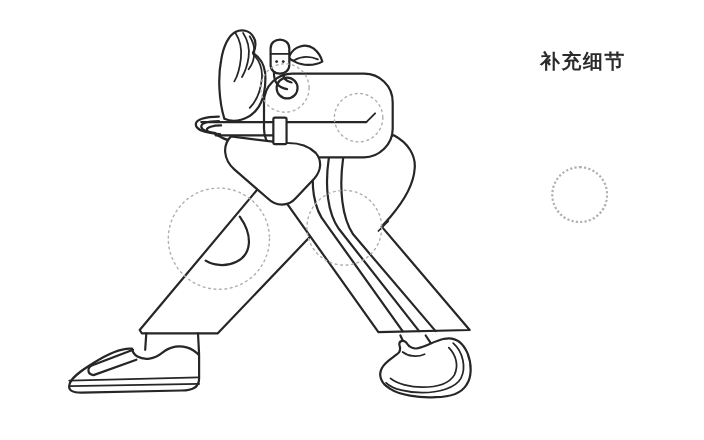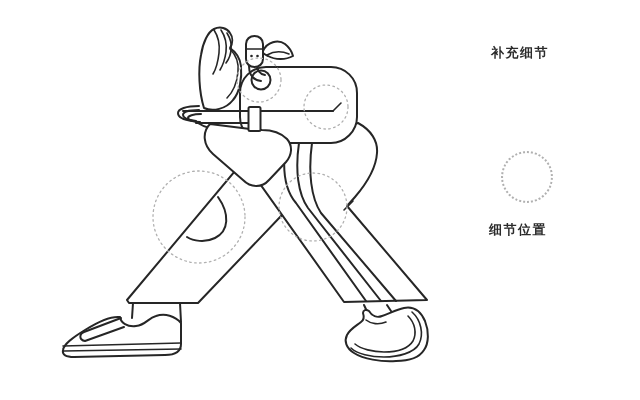--- a/index.html
+++ b/index.html
@@ -7,21 +7,21 @@
     position:relative;width:640px;height:400px;background:#ffffff;overflow:hidden;
     font-family:"Liberation Sans", sans-serif;
   }
   #figure-svg{position:absolute;left:0;top:0;}
   .art{fill:#ffffff;stroke:#262626;stroke-width:2;stroke-linejoin:round;stroke-linecap:round;}
   .line{fill:none;stroke:#262626;stroke-width:2;stroke-linejoin:round;stroke-linecap:round;}
   .thin{fill:none;stroke:#262626;stroke-width:1.6;stroke-linecap:round;}
   .dotted{fill:none;stroke:#b0b0b0;stroke-width:1.3;stroke-dasharray:1.6 3.4;stroke-linecap:round;}
   .fill{fill:#262626;stroke:none;}
   .label{
-    position:absolute;font-size:13px;font-weight:700;color:#2b2b2b;
+    position:absolute;font-size:18px;font-weight:700;color:#2b2b2b;
     letter-spacing:1.5px;white-space:nowrap;
   }
   #legend-title{left:491px;top:44px;}
   #legend-marker-label{left:489px;top:221px;}
   #legend-marker-circle{
     position:absolute;border:2px dotted #b0b0b0;border-radius:50%;
     box-sizing:border-box;
   }
 </style>
 </head>
@@ -119,14 +119,13 @@
     <g>
         <circle cx="259" cy="80" r="22" class="dotted"></circle>
         <circle cx="326" cy="107" r="22" class="dotted"></circle>
         <circle cx="199" cy="217" r="46" class="dotted"></circle>
         <circle cx="313" cy="207" r="34" class="dotted"></circle>
       </g>
   </svg>
 
   <div class="label" id="legend-title">补充细节</div>
   <div id="legend-marker-circle" style="left: 501px; top: 151px; width: 52px; height: 52px;"></div>
-  <div class="label" id="legend-marker-label">细节位置</div>
 </div>
 
 </body></html>

